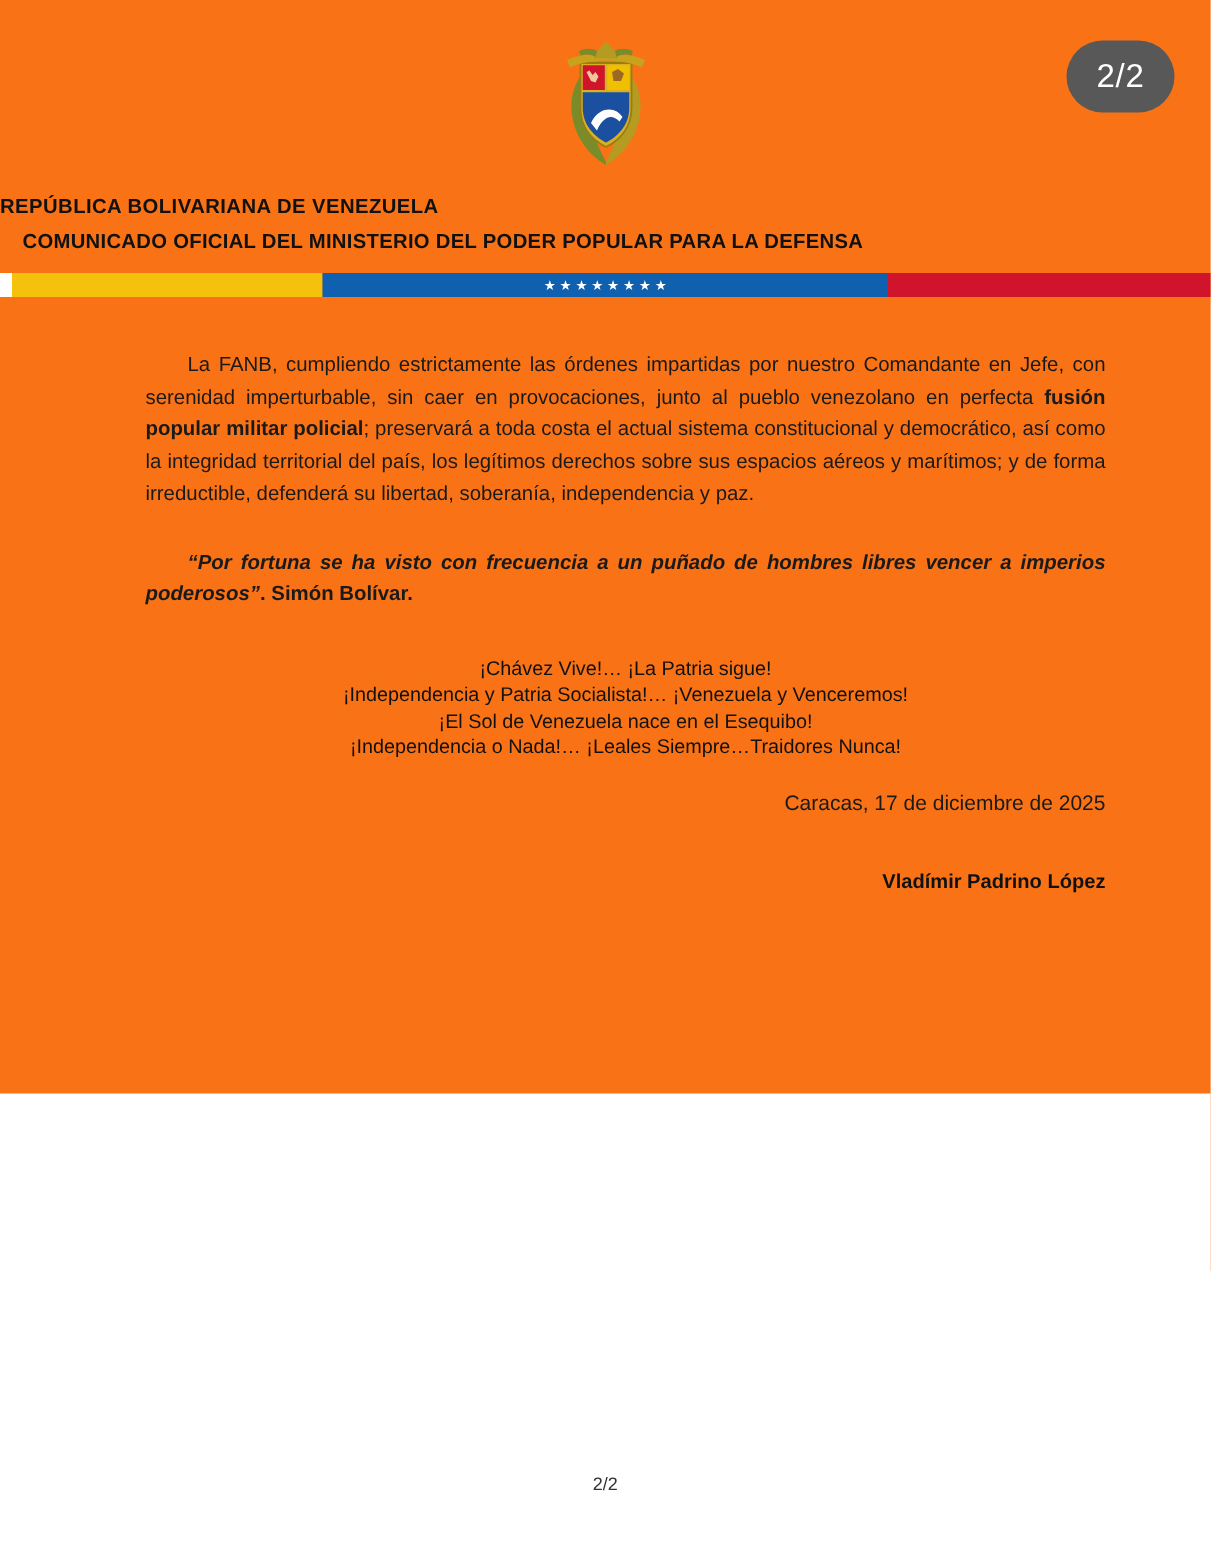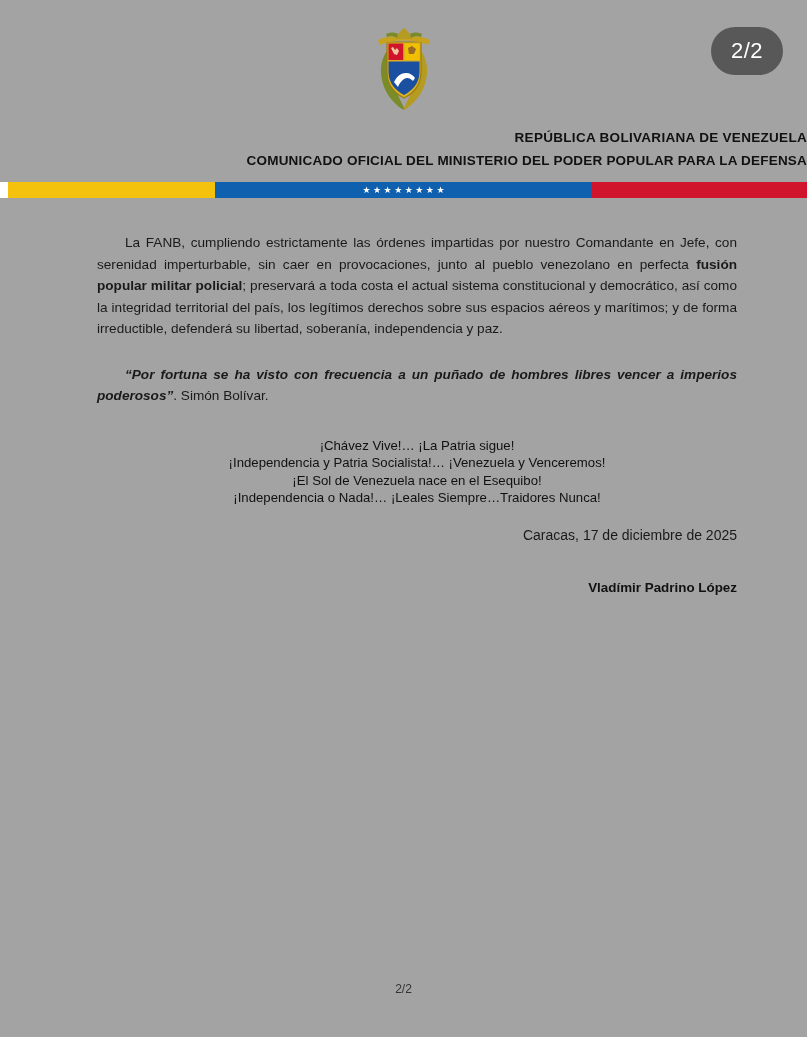--- a/index.html
+++ b/index.html
@@ -12,22 +12,22 @@
     height: 1037px;
     position: relative;
     font-family: "Liberation Sans", sans-serif;
     color: #111111;
     overflow: hidden;
   }
 
   .page {
     position: relative;
     width: 807px;
-    height: 1037px;
-    background: #a3a3a3;
+    height: 729px;
+    background: #f97316;
   }
 
   
   .page-badge {
     position: absolute;
     top: 27px;
     right: 24px;
     width: 72px;
     height: 48px;
     border-radius: 24px;
@@ -55,22 +55,21 @@
     height: 92px;
     display: block;
   }
 
   
   .heading {
     position: absolute;
     top: 130px;
     left: 0;
     right: 0;
-    text-align: right;
-    padding-left: 12px;
+    text-align: left;
   }
   .heading .line1 {
     font-size: 13.5px;
     font-weight: bold;
     letter-spacing: 0.3px;
     color: #111;
     margin-bottom: 8px;
   }
   .heading .line2 {
     font-size: 13.5px;
@@ -134,21 +133,21 @@
     margin: 24px 0 0 0;
     font-size: 13.6px;
     line-height: 21.5px;
     text-align: justify;
     color: #1a1a1a;
   }
   .quote .q {
     font-style: italic;
     font-weight: bold;
   }
-  .quote .attrib { font-style: normal; font-weight: normal; }
+  .quote .attrib { font-style: normal; font-weight: bold; }
   .quote .indent { display: inline-block; width: 28px; }
 
   .slogans {
     margin-top: 30px;
     text-align: center;
     font-size: 13.2px;
     font-weight: normal;
     line-height: 17.5px;
     color: #111;
   }

